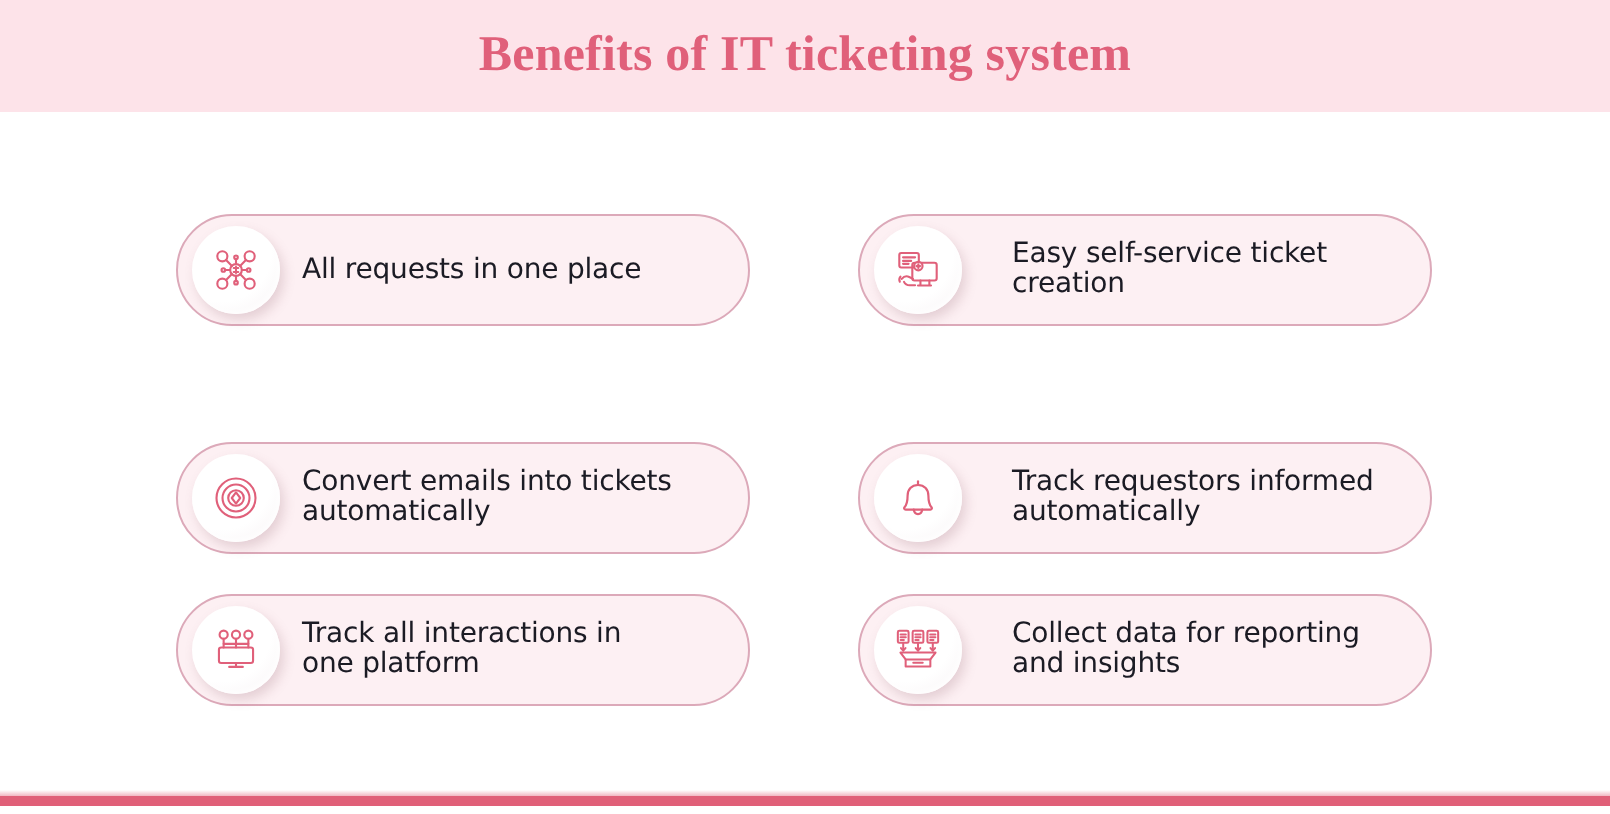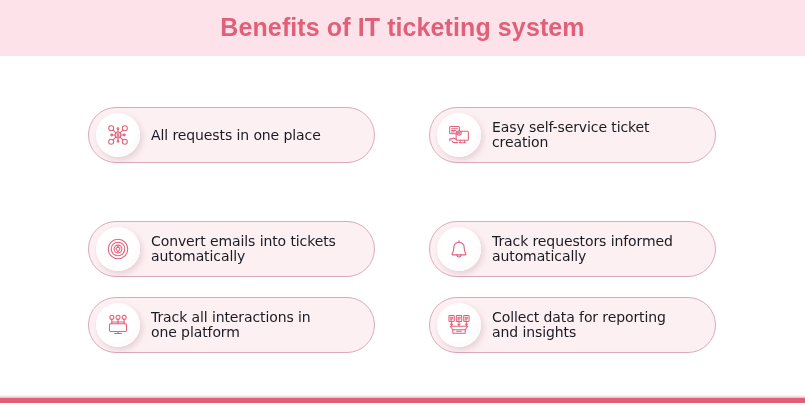--- a/index.html
+++ b/index.html
@@ -28,21 +28,21 @@
     left: 0;
     top: 0;
     width: 805px;
     height: 56px;
     background: #fde3e9;
     display: flex;
     align-items: center;
     justify-content: center;
   }
   .page-title {
-    font-family: Liberation Sans, sans-serif;
+    font-family: Liberation Serif, serif;
     font-weight: bold;
     font-size: 25px;
     letter-spacing: 0.1px;
     color: #e0607a;
     white-space: nowrap;
     line-height: 1;
     margin: 0;
     padding: 0 0 2px 0;
   }
 
@@ -63,21 +63,21 @@
     background: #fdf0f3;
     border: 1px solid #dca9b9;
     border-radius: 28px;
     display: flex;
     align-items: center;
     padding-left: 7px;
   }
 
   
   .col-left  { left: 88px; }
-  .col-right { left: 429px; }
+  .col-right { left: 429px; gap: 14px; }
   .row-1 { top: 51px; }
   .row-2 { top: 147px; margin-top: 18px; }
   .row-3 { top: 241px; }
 
   .icon-badge {
     flex: 0 0 auto;
     width: 44px;
     height: 44px;
     border-radius: 50%;
     background:

